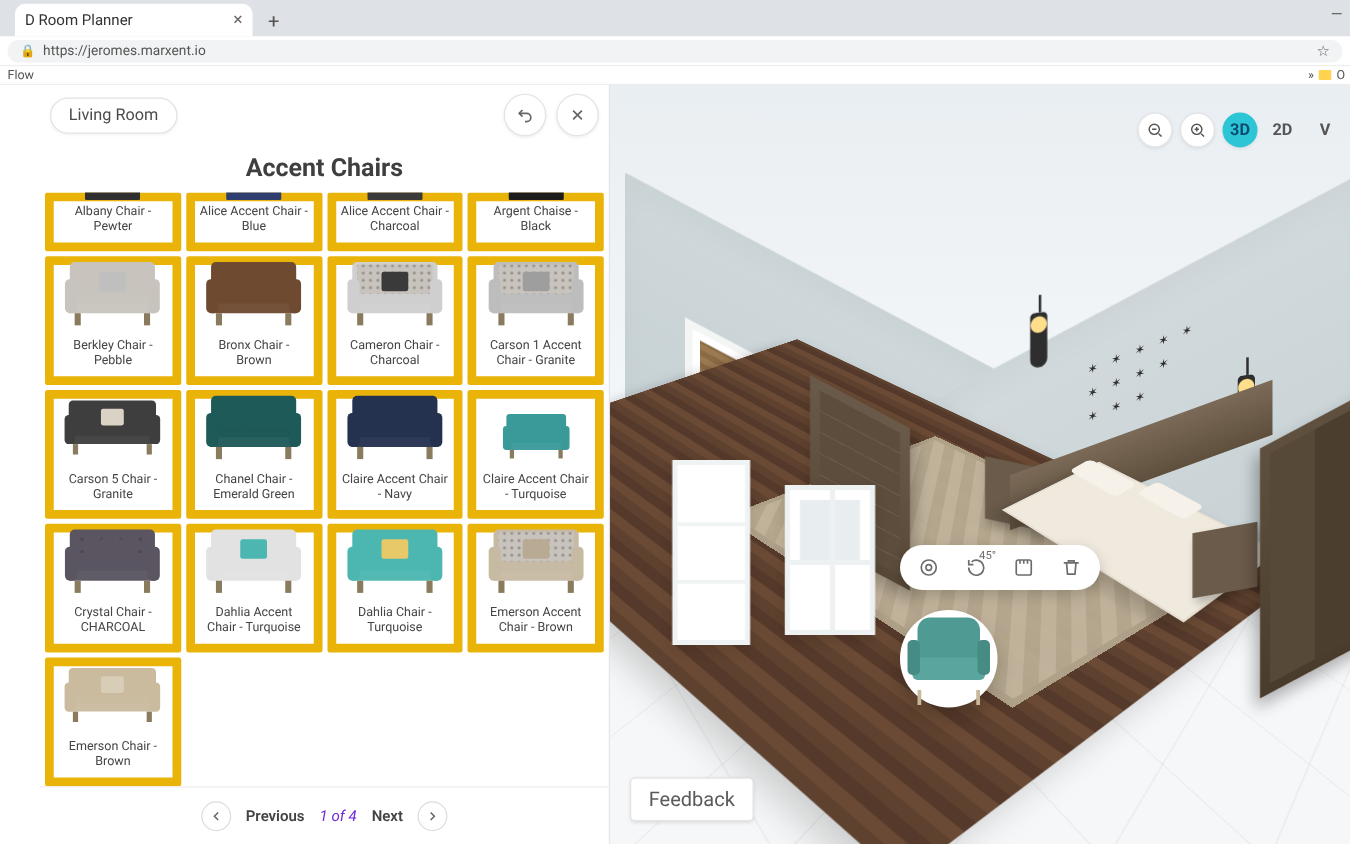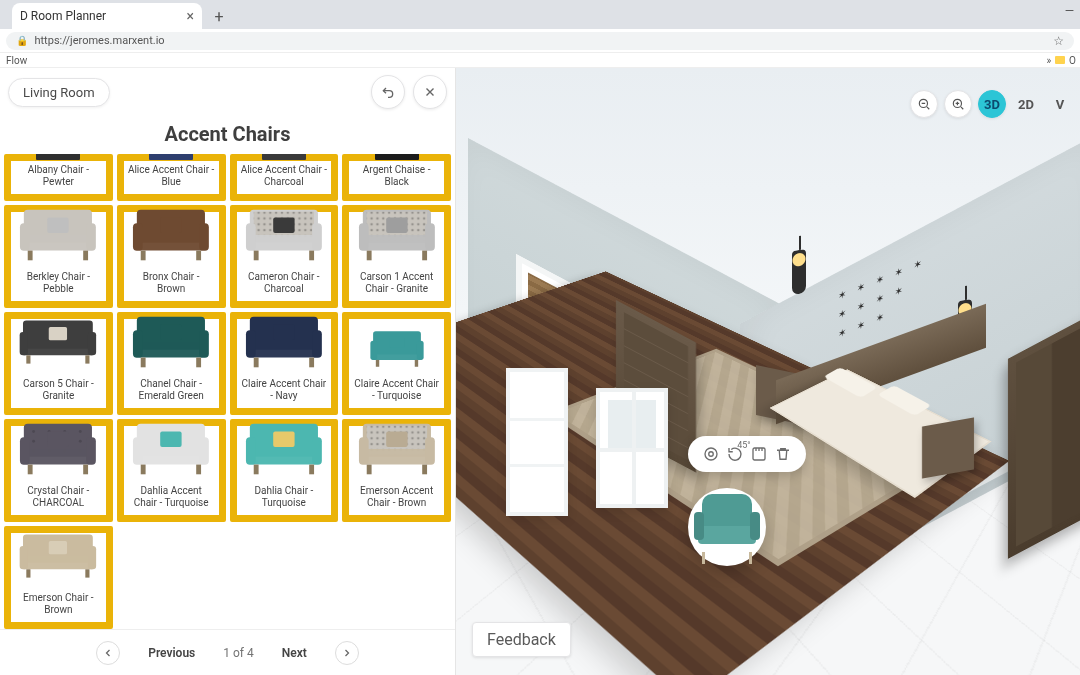--- a/index.html
+++ b/index.html
@@ -14,46 +14,46 @@
   .win-controls { position: absolute; right: 6px; top: 4px; display: flex; gap: 14px; color: #555; font-size: 12px; }
   .addr-row { background: #fff; height: 23px; display: flex; align-items: center; padding: 0 6px; gap: 6px; }
   .addr-bar { flex: 1; background: #f1f3f4; border-radius: 12px; height: 18px; display: flex; align-items: center; padding: 0 10px; font-size: 11px; color: #555; }
   .addr-bar .lock { color: #666; margin-right: 6px; font-size: 10px; }
   .addr-bar .star { margin-left: auto; color: #666; font-size: 12px; }
   .bookmark-row { background: #fff; height: 16px; border-top: 1px solid #eee; border-bottom: 1px solid #eee; display: flex; align-items: center; padding: 0 6px; font-size: 10px; color: #555; position: relative; }
   .bookmark-row .right { position: absolute; right: 4px; display: flex; align-items: center; gap: 4px; }
   .folder-icon { width: 10px; height: 8px; background: #ffd34e; border-radius: 1px; display: inline-block; }
 
   
-  .app { display: flex; height: 607px; }
+  .app { display: flex; height: 607px; padding-left: 32px; }
   .sidebar { width: 456px; background: #fff; display: flex; flex-direction: column; border-right: 1px solid #e5e5e5; }
   .side-top { height: 48px; display: flex; align-items: center; padding: 0 8px; }
   .crumb { background: #fff; border: 1px solid #e4e4e6; border-radius: 18px; padding: 6px 14px; font-size: 13px; color: #4a4a4a; box-shadow: 0 1px 3px rgba(0,0,0,.06); }
   .side-top .spacer { flex: 1; }
   .circle-btn { width: 34px; height: 34px; border-radius: 50%; background: #fff; border: 1px solid #e4e4e6; box-shadow: 0 1px 3px rgba(0,0,0,.08); display: flex; align-items: center; justify-content: center; margin-left: 8px; color: #666; cursor: pointer; }
   .cat-title { text-align: center; font-size: 20px; font-weight: 700; color: #3f3f3f; margin: 6px 0 8px; }
   .grid { display: grid; grid-template-columns: repeat(4, 1fr); gap: 4px; padding: 0 4px; overflow-y: auto; flex: 1; }
   .card { border: 7px solid #eab308; border-radius: 2px; background: #fff; display: flex; flex-direction: column; align-items: center; justify-content: flex-end; padding: 4px 4px 6px; min-height: 100px; cursor: pointer; }
   .card.short { min-height: 44px; }
   .card .thumb { width: 92%; height: 70px; display: flex; align-items: center; justify-content: center; }
   .card .label { font-size: 10px; color: #444; text-align: center; line-height: 1.2; margin-top: 4px; }
   .card.short .thumb { height: 10px; }
-  .pager { height: 46px; display: flex; align-items: center; justify-content: center; gap: 28px; border-top: 1px solid #eee; }
+  .pager { height: 46px; display: flex; align-items: center; justify-content: center; gap: 12px; border-top: 1px solid #eee; }
   .pager .pgbtn { width: 24px; height: 24px; border-radius: 50%; border: 1px solid #ddd; display: flex; align-items: center; justify-content: center; font-size: 12px; color: #666; cursor: pointer; background:#fff; }
   .pager .pgtxt { font-size: 12px; color: #444; font-weight: 600; }
-  .pager .pgstate { font-size: 12px; color: #737373; }
+  .pager .pgstate { font-size: 12px; color: #6d28d9; font-style: italic; }
 
   
   .viewport { flex: 1; position: relative; background: linear-gradient(180deg,#e9eef2 0%, #f3f6f8 40%, #fff 55%, #fff 100%); overflow: hidden; }
   .view-controls { position: absolute; top: 22px; right: 6px; display: flex; gap: 6px; align-items: center; }
   .vc-btn { width: 28px; height: 28px; border-radius: 50%; background: #fff; border: 1px solid #e4e4e6; box-shadow: 0 1px 3px rgba(0,0,0,.08); display: flex; align-items: center; justify-content: center; font-size: 13px; color: #555; cursor: pointer; }
   .vc-btn.pill { border-radius: 14px; min-width: 28px; padding: 0 6px; font-weight: 700; }
   .vc-btn.active { background: #2cc5d6; color: #0c4a6e; border-color: #2cc5d6; }
   .feedback { position: absolute; bottom: 18px; left: 16px; background: #fff; border: 1px solid #e4e4e6; border-radius: 4px; padding: 7px 14px; font-size: 16px; color: #5a5a5a; box-shadow: 0 1px 3px rgba(0,0,0,.1); cursor: pointer; }
-  .hud { position: absolute; top: 368px; left: 232px; background: #fff; border-radius: 22px; padding: 7px 12px; display: flex; gap: 2px; box-shadow: 0 4px 12px rgba(0,0,0,.18); }
+  .hud { position: absolute; top: 368px; left: 232px; background: #fff; border-radius: 22px; padding: 7px 12px; display: flex; gap: 16px; box-shadow: 0 4px 12px rgba(0,0,0,.18); }
   .hud .hbtn { width: 22px; height: 22px; display: flex; align-items: center; justify-content: center; color: #6d6d6d; cursor: pointer; font-size: 14px; }
   .hud .rot { font-size: 9px; }
 
   
   .room { position: absolute; inset: 0; }
   .floor-tile { position: absolute; left: -120px; right: -60px; bottom: -140px; height: 420px; background:
     repeating-linear-gradient(60deg, rgba(0,0,0,.04) 0 1px, transparent 1px 70px),
     repeating-linear-gradient(-60deg, rgba(0,0,0,.04) 0 1px, transparent 1px 70px),
     #f6f7f8;
     transform: perspective(900px) rotateX(62deg);

